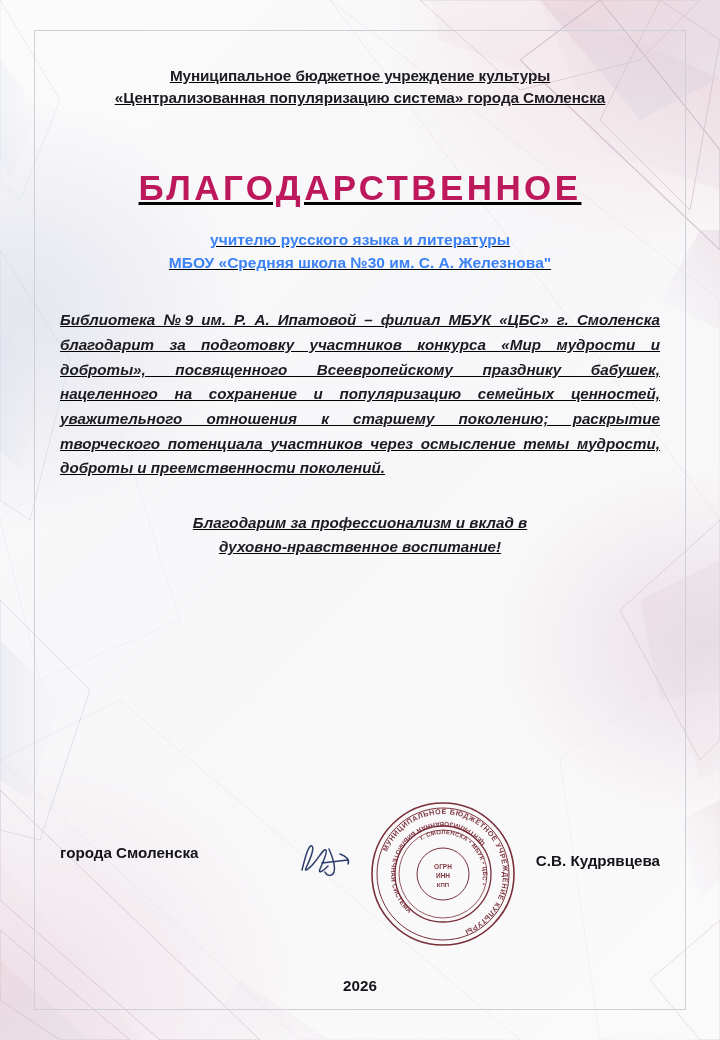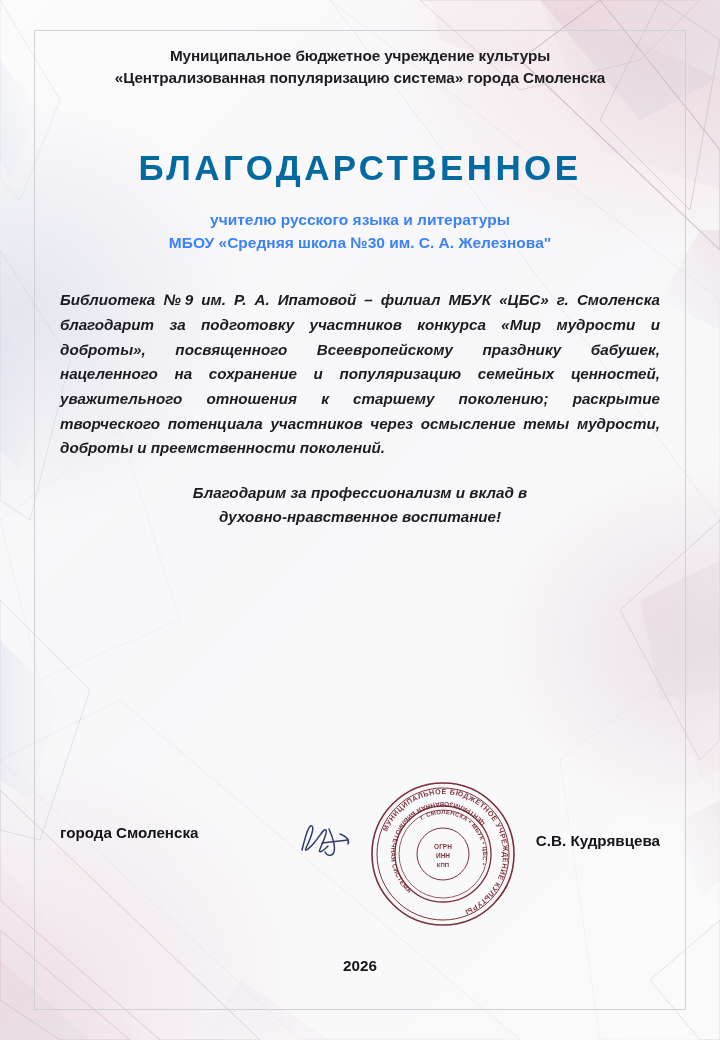--- a/index.html
+++ b/index.html
@@ -32,41 +32,42 @@
   .frame {
     position: absolute;
     left: 34px; top: 30px;
     width: 652px; height: 980px;
     border: 1px solid #cfcfd6;
   }
 
   
   .content {
     position: absolute;
-    left: 60px; top: 32px;
+    left: 60px; top: 52px;
     width: 600px; height: 960px;
     padding: 0;
+    text-decoration: underline;
   }
 
   .org {
     margin-top: 13px;
     text-align: center;
     font-size: 15.3px;
     font-weight: bold;
     color: #1c1c22;
     line-height: 1.42;
     letter-spacing: -0.1px;
   }
 
   .title {
     margin-top: 58px;
     text-align: center;
     font-size: 35px;
     font-weight: bold;
-    color: #0369a1;
+    color: #be185d;
     letter-spacing: 3.4px;
     line-height: 1.27;
   }
   .title .l2 { letter-spacing: 3px; }
 
   .recipient {
     margin-top: 68px;
     text-align: center;
     font-size: 25.5px;
     font-weight: bold;
@@ -88,21 +89,21 @@
     font-size: 15.2px;
     font-weight: bold;
     font-style: italic;
     color: #1b1b22;
     line-height: 1.62;
     text-align: justify;
     text-justify: inter-word;
   }
 
   .thanks {
-    margin-top: 20px;
+    margin-top: 30px;
     font-size: 15.2px;
     font-weight: bold;
     font-style: italic;
     color: #1b1b22;
     line-height: 1.6;
     text-align: center;
     padding: 0 22px;
   }
 
   

